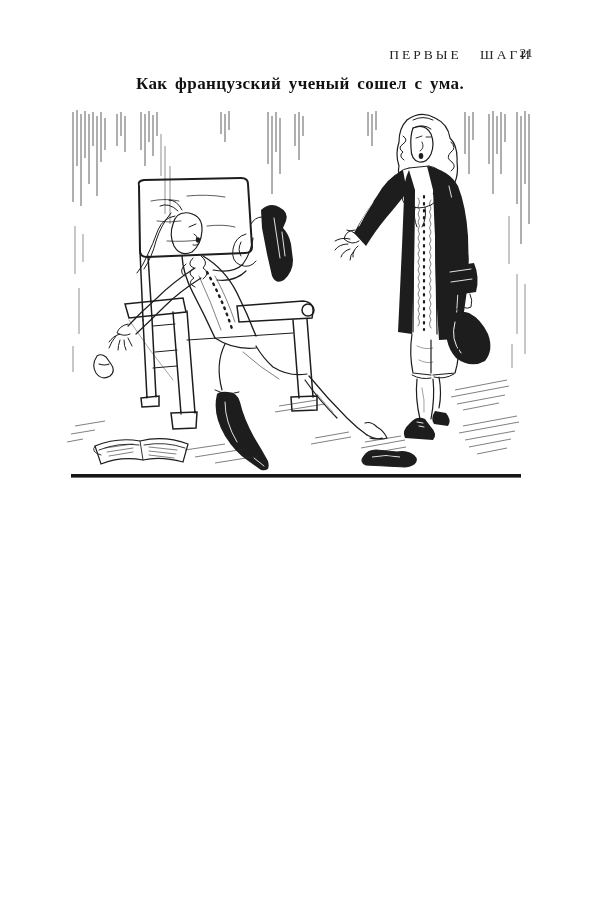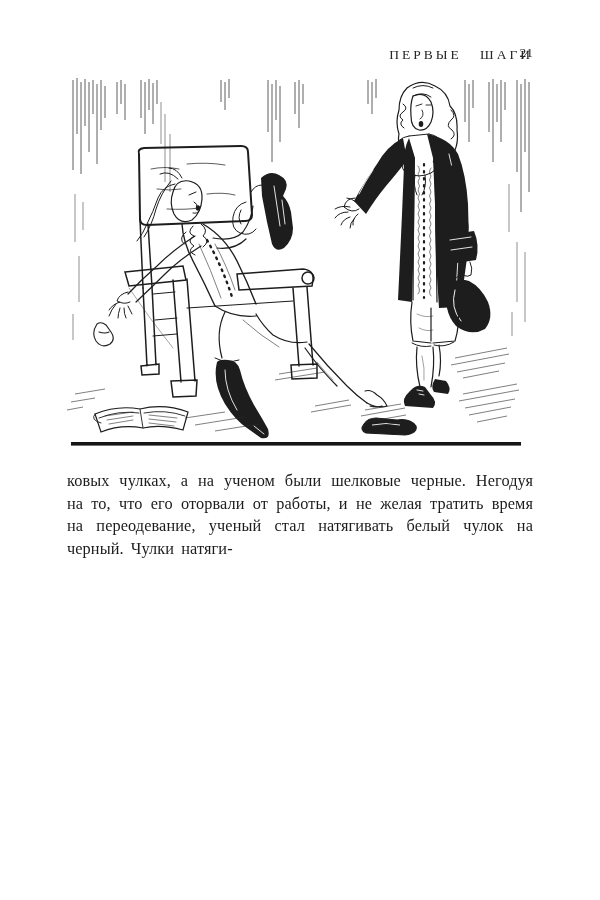--- a/index.html
+++ b/index.html
@@ -78,20 +78,21 @@
 </head>
 <body>
 
 <div class="page">
 
   <div class="col header">
     <span class="running-title">ПЕРВЫЕ ШАГИ</span>
     <span class="page-number">21</span>
   </div>
 
+  <h3 class="heading">Как французский ученый сошел с ума.</h3>
 
 
   <figure>
     <svg class="illo" width="470" height="375" viewBox="0 0 470 375" xmlns="http://www.w3.org/2000/svg">
 
       <g stroke="#2a2a2a" stroke-width="0.9" fill="none" opacity="0.85">
         <path d="M8 6V96M12 4V60M16 8V100M20 5V52M24 8V78M28 6V40M32 10V90M36 6V56M40 12V44"></path>
         <path d="M10 120V168M14 182V228M8 240V266M18 128V156" opacity=".7"></path>
         <path d="M52 8V40M56 6V30M60 10V46"></path>
         <path d="M76 6V44M80 8V60M84 5V36M88 9V50M92 6V30"></path>
@@ -220,15 +221,14 @@
         <path d="M10 320 l30 -5 M6 328 l24 -4 M2 336 l16 -3"></path>
         <path d="M214 300 l38 -6 M210 306 l50 -8"></path>
         <path d="M250 332 l34 -6 M246 338 l40 -7"></path>
       </g>
 
       <rect x="6" y="368" width="450" height="3.6" fill="#161616"></rect>
     </svg>
 
   </figure>
 
-  <p class="col body-text p-bottom">ковых чулках, а на ученом были шелковые черные. Негодуя на то, что его оторвали от работы, и не желая тратить время на переодевание, ученый стал натягивать белый чулок на черный. Чулки натяги-</p>
 
 </div>
 
 </body></html>

